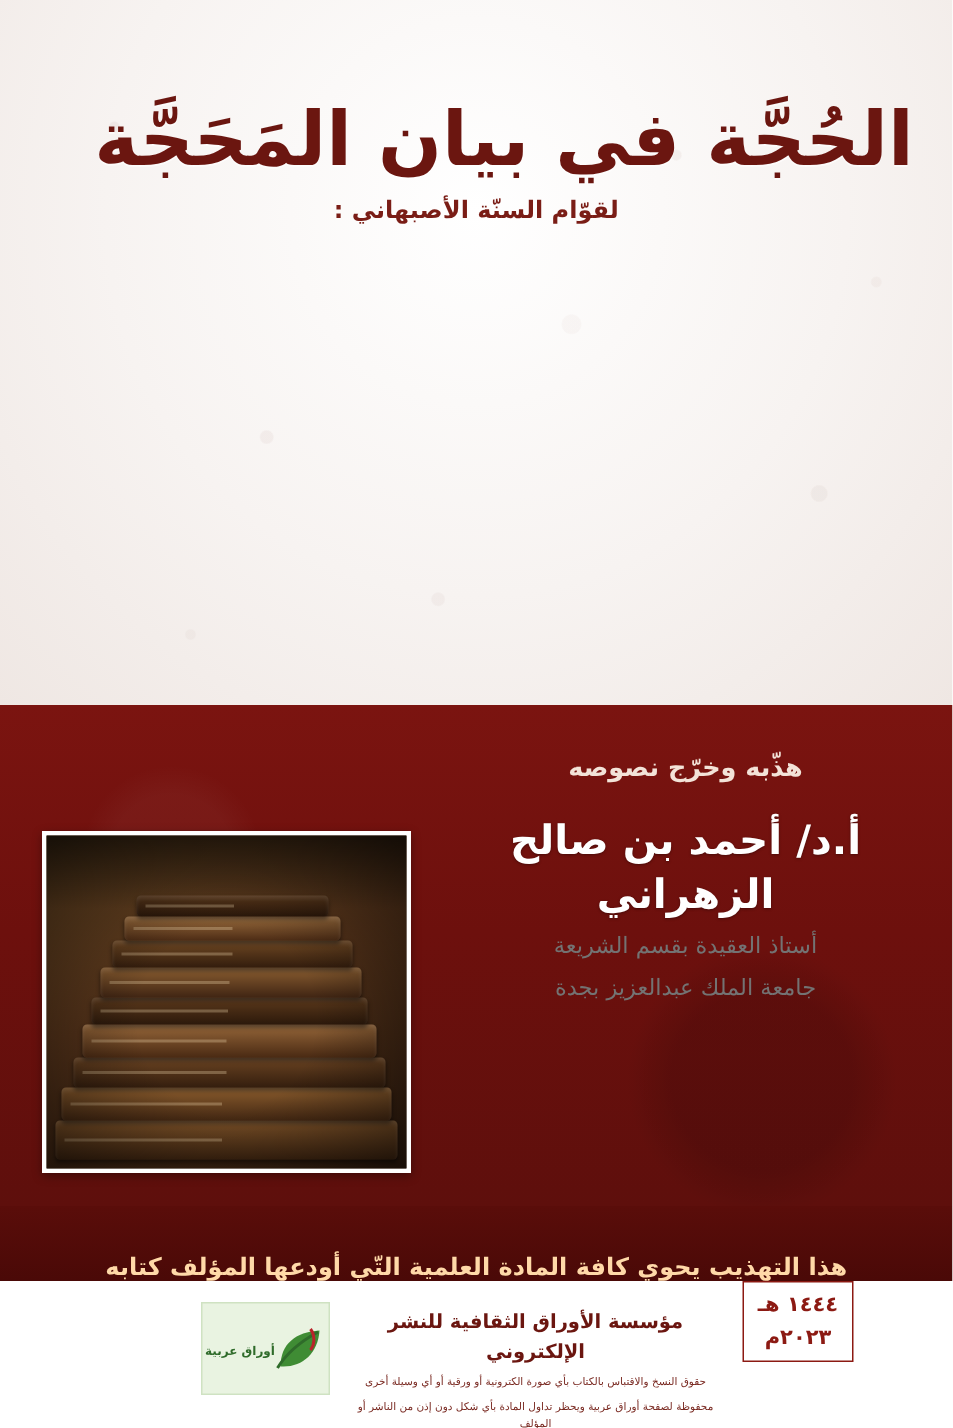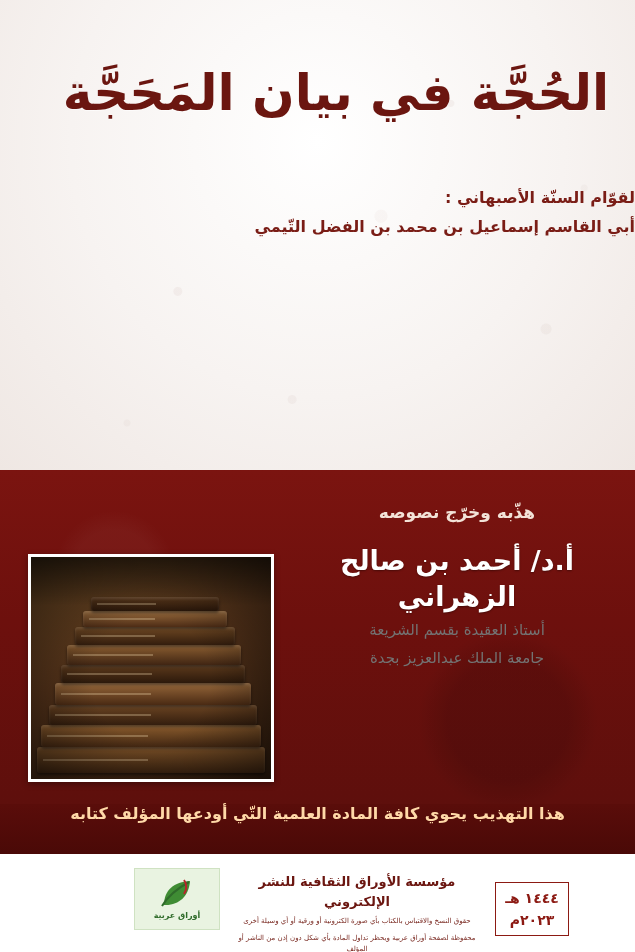--- a/index.html
+++ b/index.html
@@ -70,23 +70,21 @@
     margin-top: 62px;
     font-size: 50px;
     font-weight: bold;
     color: #6b1610;
     line-height: 1.25;
     text-shadow: 0 1px 0 rgba(255,255,255,.6);
     padding-left: 37px;
   }
 
   .author-block {
-    margin-top: 58px;
     color: #7a1d16;
-    text-align: right;
   }
   .author-line {
     font-size: 16px;
     font-weight: bold;
     line-height: 1.85;
   }
   .author-line.small {
     font-size: 15px;
   }
 
@@ -193,21 +191,21 @@
 
   
   .strap {
     position: absolute;
     top: 804px;
     left: 0;
     width: 635px;
     height: 50px;
     background: linear-gradient(180deg, #5a0d0a 0%, #4a0907 100%);
     display: flex;
-    align-items: flex-start;
+    align-items: flex-end;
     justify-content: center;
   }
   .strap-text {
     font-size: 16px;
     font-weight: bold;
     color: #ffd9a8;
     text-align: center;
   }
 
   
@@ -222,21 +220,21 @@
     align-items: center;
   }
   .footer-inner {
     position: relative;
     width: 635px;
     height: 98px;
   }
 
   .year-box {
     position: absolute;
-    top: 28px;
+    top: 0;
     right: 66px;
     width: 74px;
     height: 54px;
     border: 1px solid #8c1a13;
     color: #8c1a13;
     display: flex;
     flex-direction: column;
     align-items: center;
     justify-content: center;
     font-size: 14px;
@@ -268,21 +266,21 @@
 
   .logo-box {
     position: absolute;
     top: 14px;
     left: 134px;
     width: 86px;
     height: 62px;
     background: #e9f3e1;
     border: 1px solid #cfe2c2;
     display: flex;
-    flex-direction: column;
+    flex-direction: row;
     align-items: center;
     justify-content: center;
     box-sizing: border-box;
   }
   .logo-mark {
     width: 34px;
     height: 30px;
     position: relative;
   }
   .logo-caption {
@@ -298,21 +296,20 @@
 <div class="cover">
 
   <div class="top-section"></div>
 
   <div class="title-block">
 
     <div class="main-title">الحُجَّة في بيان المَحَجَّة</div>
 
     <div class="author-block">
       <div class="author-line">لقوّام السنّة الأصبهاني :</div>
-      <div class="author-line">أبي القاسم إسماعيل بن محمد بن الفضل التّيمي</div>
     </div>
   </div>
 
   <div class="mid-section"></div>
 
   <div class="editor-block">
     <div class="editor-role">هذّبه وخرّج نصوصه</div>
     <div class="editor-name">أ.د/ أحمد بن صالح الزهراني</div>
     <div class="editor-aff">أستاذ العقيدة بقسم الشريعة</div>
     <div class="editor-aff">جامعة الملك عبدالعزيز بجدة</div>

